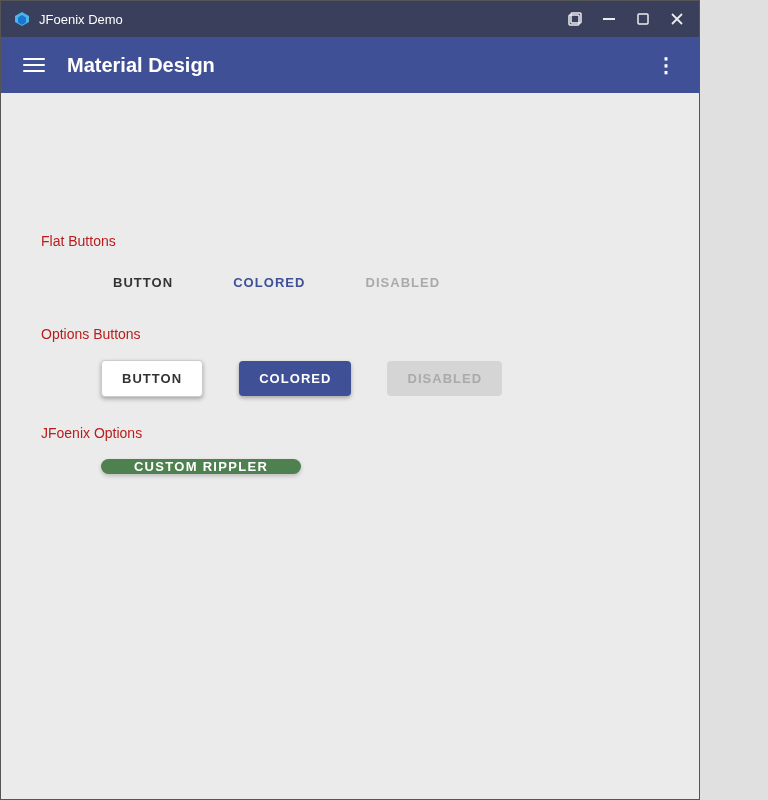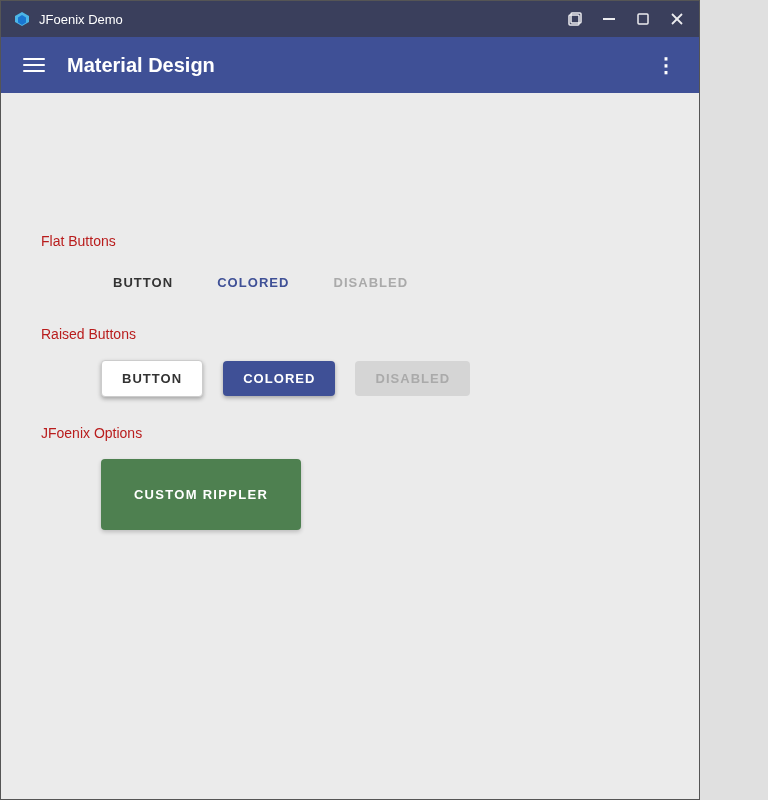--- a/index.html
+++ b/index.html
@@ -131,21 +131,21 @@
     .section-label {
       font-size: 14px;
       color: #b91c1c;
       margin-bottom: 18px;
       font-weight: 400;
     }
 
     .buttons-row {
       display: flex;
       align-items: center;
-      gap: 20px;
+      gap: 36px;
       padding-left: 60px;
     }
 
     
     .flat-btn {
       background: transparent;
       border: none;
       cursor: pointer;
       padding: 8px 12px;
       font-size: 13px;
@@ -199,25 +199,25 @@
       cursor: default;
       box-shadow: none;
     }
 
     
     .custom-rippler-btn {
       background: #4e8050;
       color: #ffffff;
       border: none;
       cursor: pointer;
-      padding: 28px 28px;
+      padding: 0 28px;
       font-size: 13px;
       font-weight: 700;
       letter-spacing: 0.1em;
-      border-radius: 4px;
+      border-radius: 12px;
       text-transform: uppercase;
       box-shadow: 0 2px 4px rgba(0,0,0,0.2);
       min-width: 200px;
     }
 
     .top-section {
       height: 120px;
     }
   </style>
 </head>
@@ -276,21 +276,21 @@
     <div class="section">
       <div class="section-label">Flat Buttons</div>
       <div class="buttons-row">
         <button class="flat-btn flat-btn-default">BUTTON</button>
         <button class="flat-btn flat-btn-colored">COLORED</button>
         <button class="flat-btn flat-btn-disabled" disabled="">DISABLED</button>
       </div>
     </div>
 
     <div class="section">
-      <div class="section-label">Raised Buttons</div>
+      <div class="section-label">Options Buttons</div>
       <div class="buttons-row">
         <button class="raised-btn raised-btn-default">BUTTON</button>
         <button class="raised-btn raised-btn-colored">COLORED</button>
         <button class="raised-btn raised-btn-disabled" disabled="">DISABLED</button>
       </div>
     </div>
 
     <div class="section">
       <div class="section-label">JFoenix Options</div>
       <div class="buttons-row">

